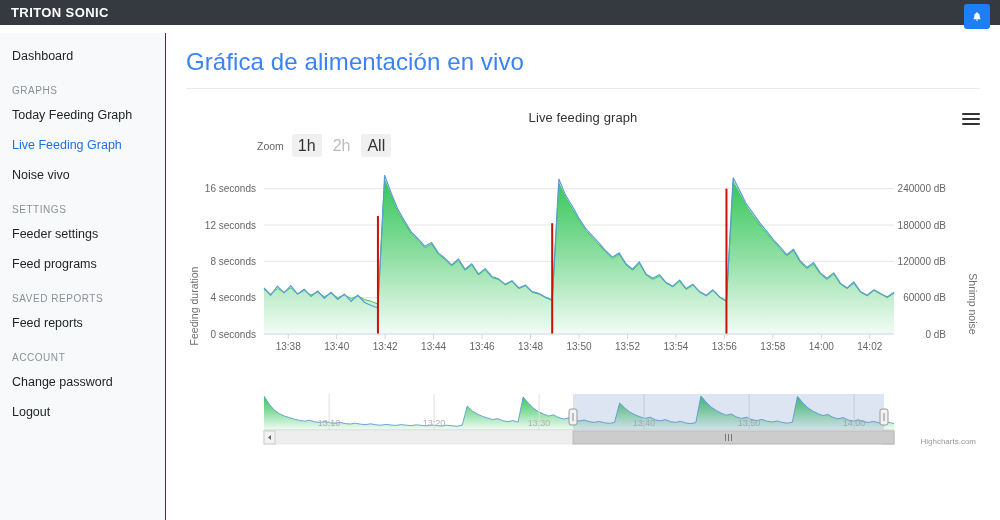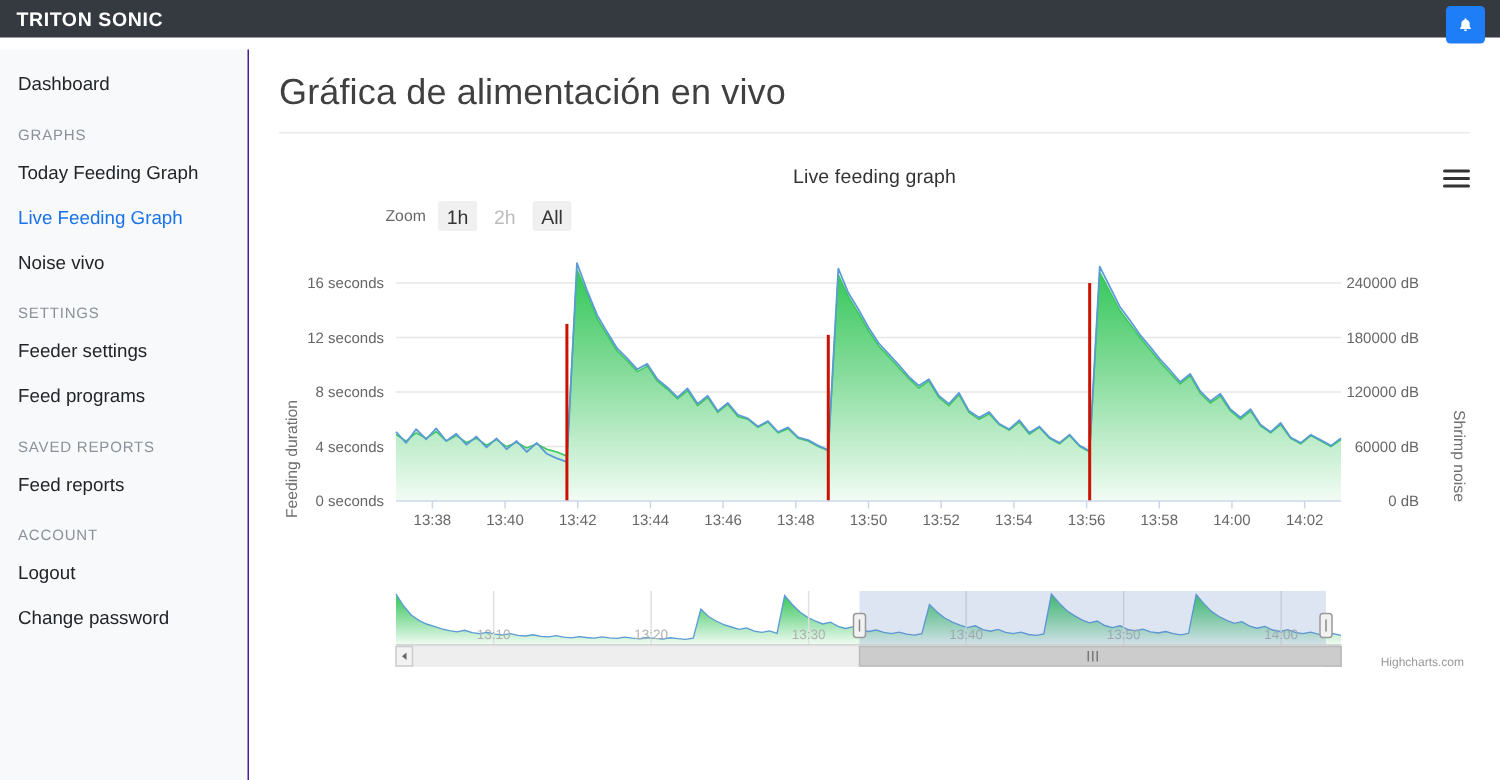--- a/index.html
+++ b/index.html
@@ -43,21 +43,21 @@
     padding: 14px 12px 4px 12px; text-transform: uppercase;
   }
 
   
   #main {
     position: absolute; top: 33px; left: 166px;
     width: 834px; height: 487px; background: #ffffff;
     padding: 0 20px;
   }
   #page-title {
-    font-size: 24px; font-weight: normal; color: #404040;
+    font-size: 24px; font-weight: normal; color: #3b82f6;
     padding: 15px 0 12px 0; letter-spacing: .1px;
   }
   #title-rule { height: 1px; background: #e9ecef; }
 
   
   #chart-card { position: relative; height: 350px; margin-top: 9px; }
   #chart-title {
     text-align: center; font-size: 13px; color: #333333;
     padding-top: 12px; letter-spacing: .1px;
   }
@@ -70,21 +70,21 @@
     margin-bottom: 3px; border-radius: 1px;
   }
   #rangeselector {
     position: absolute; left: 71px; top: 36px;
     display: flex; align-items: center; gap: 5px;
   }
   #rangeselector .rs-label {
     font-size: 10.5px; color: #666666; margin-right: 3px; text-align: center;
   }
   .rs-btn {
-    font-size: 13px; padding: 2.5px 6px; border-radius: 2px;
+    font-size: 16px; padding: 2.5px 6px; border-radius: 2px;
     background: #f0f0f0; color: #333333; cursor: pointer;
     border: none; font-family: "Liberation Sans", sans-serif;
   }
   .rs-btn.disabled { background: transparent; color: #bcbcbc; cursor: default; }
 
   
   #plot-wrap { position: absolute; left: 0; top: 58px; width: 794px; height: 290px; }
   #plot-svg { display: block; }
 
   .axis-label-text { font-size: 10px; fill: #666666; font-family: "Liberation Sans", sans-serif; }
@@ -112,22 +112,22 @@
   <div class="nav-heading">GRAPHS</div>
   <a class="nav-link">Today Feeding Graph</a>
   <a class="nav-link active">Live Feeding Graph</a>
   <a class="nav-link">Noise vivo</a>
   <div class="nav-heading">SETTINGS</div>
   <a class="nav-link">Feeder settings</a>
   <a class="nav-link">Feed programs</a>
   <div class="nav-heading">SAVED REPORTS</div>
   <a class="nav-link">Feed reports</a>
   <div class="nav-heading">ACCOUNT</div>
+  <a class="nav-link">Change password</a>
   <a class="nav-link">Logout</a>
-  <a class="nav-link">Change password</a>
 </nav>
 
 <div id="main">
   <h1 id="page-title">Gráfica de alimentación en vivo</h1>
   <div id="title-rule"></div>
 
   <div id="chart-card">
     <div id="chart-title">Live feeding graph</div>
 
     <div id="menu-icon">

